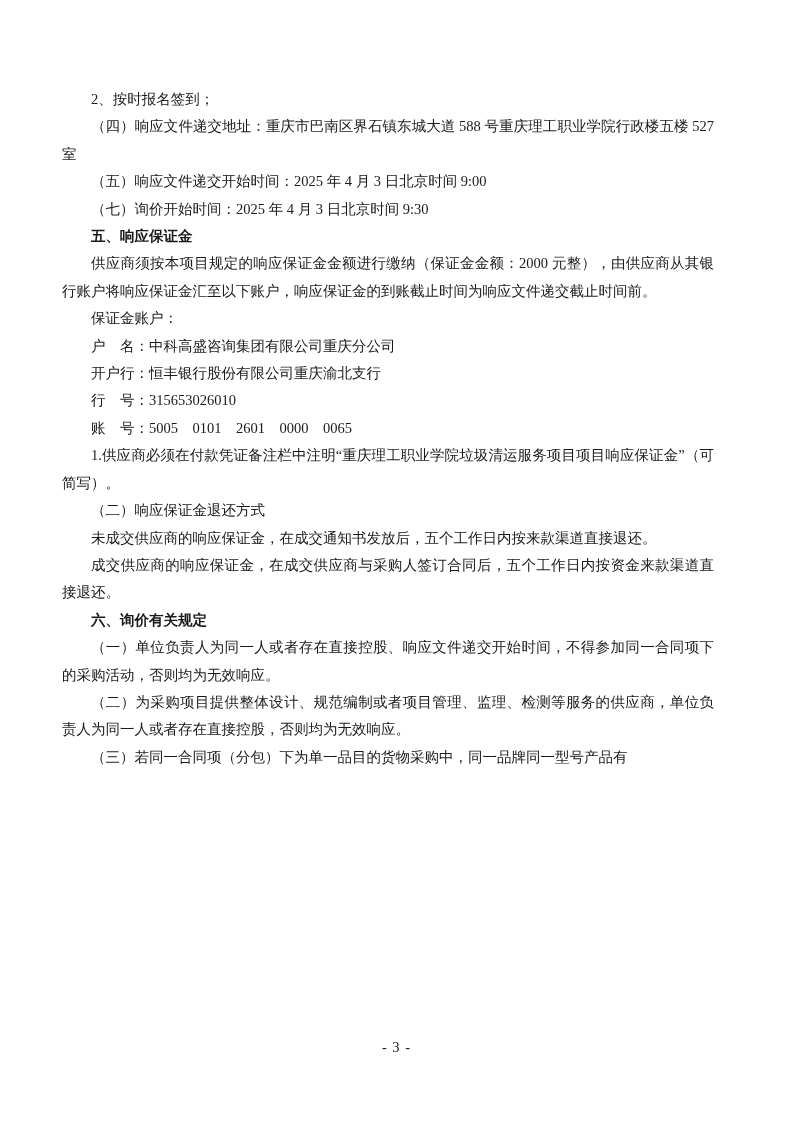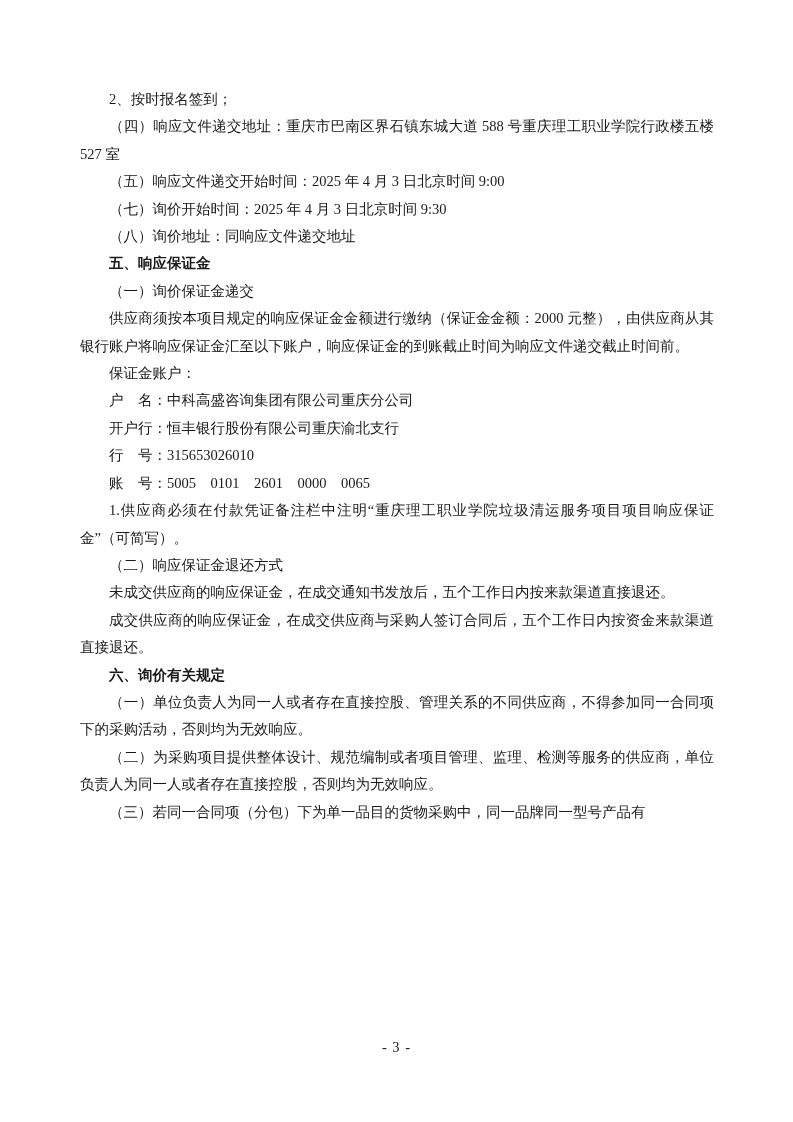--- a/index.html
+++ b/index.html
@@ -12,21 +12,21 @@
     font-family: "Liberation Serif", "DejaVu Serif", serif;
     color: #1a1a1a;
   }
   .page {
     position: absolute;
     inset: 0;
     background: #ffffff;
   }
   .content {
     position: absolute;
-    left: 80px;
+    left: 62px;
     right: 79px;
     top: 86px;
     font-size: 14.5px;
     line-height: 27.4px;
   }
   .para {
     text-align: justify;
     text-indent: 2em;
   }
   .para--heading {
@@ -45,32 +45,30 @@
 </style>
 </head>
 <body>
 
 <main class="page">
   <section class="content" id="doc-content">
       <p class="para para--body">2、按时报名签到；</p>
       <p class="para para--body">（四）响应文件递交地址：重庆市巴南区界石镇东城大道 588 号重庆理工职业学院行政楼五楼 527 室</p>
       <p class="para para--body">（五）响应文件递交开始时间：2025 年 4 月 3 日北京时间 9:00</p>
       <p class="para para--body">（七）询价开始时间：2025 年 4 月 3 日北京时间 9:30</p>
-      <p class="para para--body">（八）询价地址：同响应文件递交地址</p>
       <p class="para para--heading">五、响应保证金</p>
-      <p class="para para--body">（一）询价保证金递交</p>
       <p class="para para--body">供应商须按本项目规定的响应保证金金额进行缴纳（保证金金额：2000 元整），由供应商从其银行账户将响应保证金汇至以下账户，响应保证金的到账截止时间为响应文件递交截止时间前。</p>
       <p class="para para--body">保证金账户：</p>
       <p class="para para--body">户　名：中科高盛咨询集团有限公司重庆分公司</p>
       <p class="para para--body">开户行：恒丰银行股份有限公司重庆渝北支行</p>
       <p class="para para--body">行　号：315653026010</p>
       <p class="para para--body">账　号：5005　0101　2601　0000　0065</p>
       <p class="para para--body">1.供应商必须在付款凭证备注栏中注明“重庆理工职业学院垃圾清运服务项目项目响应保证金”（可简写）。</p>
       <p class="para para--body">（二）响应保证金退还方式</p>
       <p class="para para--body">未成交供应商的响应保证金，在成交通知书发放后，五个工作日内按来款渠道直接退还。</p>
       <p class="para para--body">成交供应商的响应保证金，在成交供应商与采购人签订合同后，五个工作日内按资金来款渠道直接退还。</p>
       <p class="para para--heading">六、询价有关规定</p>
-      <p class="para para--body">（一）单位负责人为同一人或者存在直接控股、管理关系的不同供应商，不得参加同一合同项下的采购活动，否则均为无效响应。</p>
+      <p class="para para--body">（一）单位负责人为同一人或者存在直接控股、响应文件递交开始时间，不得参加同一合同项下的采购活动，否则均为无效响应。</p>
       <p class="para para--body">（二）为采购项目提供整体设计、规范编制或者项目管理、监理、检测等服务的供应商，单位负责人为同一人或者存在直接控股，否则均为无效响应。</p>
       <p class="para para--body">（三）若同一合同项（分包）下为单一品目的货物采购中，同一品牌同一型号产品有</p>
     </section>
   <footer class="page-number">- 3 -</footer>
 </main>
 
 </body></html>

